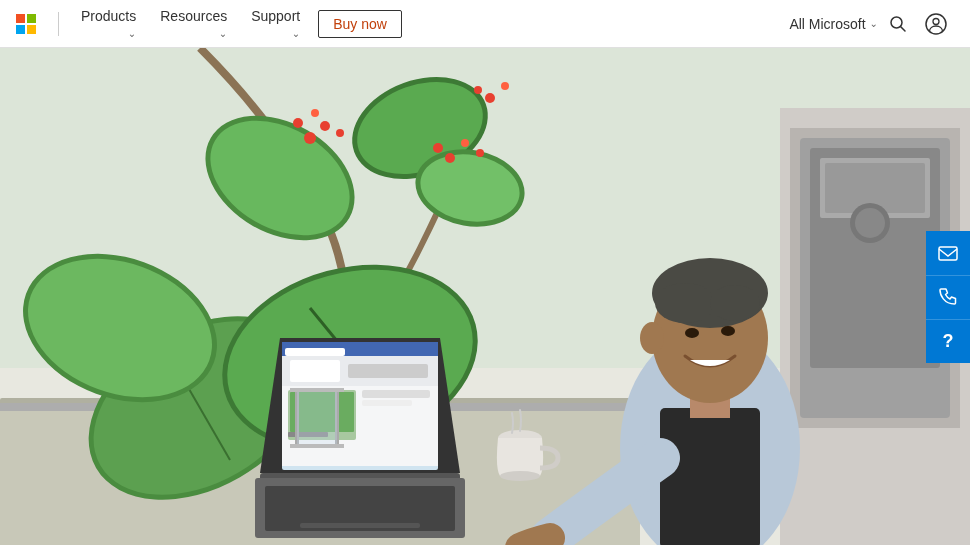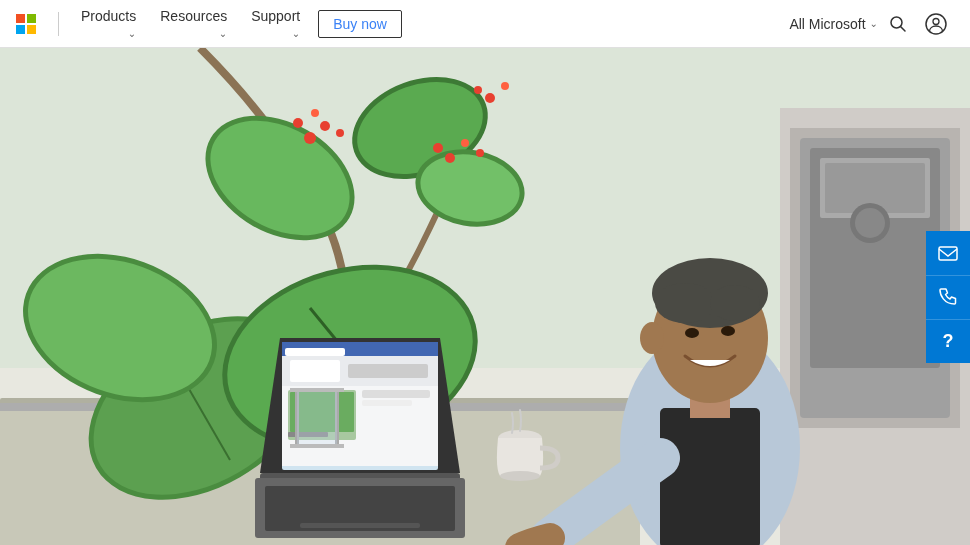--- a/index.html
+++ b/index.html
@@ -67,21 +67,21 @@
       flex-direction: column;
     }
     .nav-chevron {
       font-size: 10px;
       color: #666;
     }
     .nav-buy {
       border: 1px solid #333;
       padding: 5px 14px;
       font-size: 14px;
-      color: #3b82f6;
+      color: #c2410c;
       cursor: pointer;
       border-radius: 2px;
       background: #fff;
       margin-left: 4px;
     }
     .nav-right {
       display: flex;
       align-items: center;
       gap: 2px;
       margin-left: auto;

